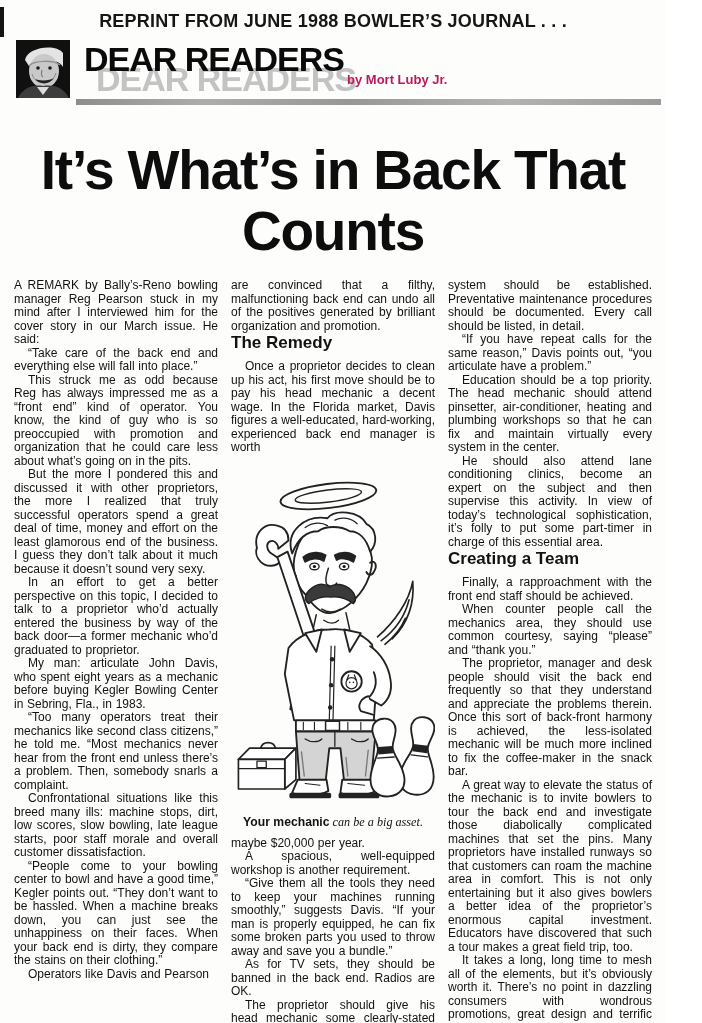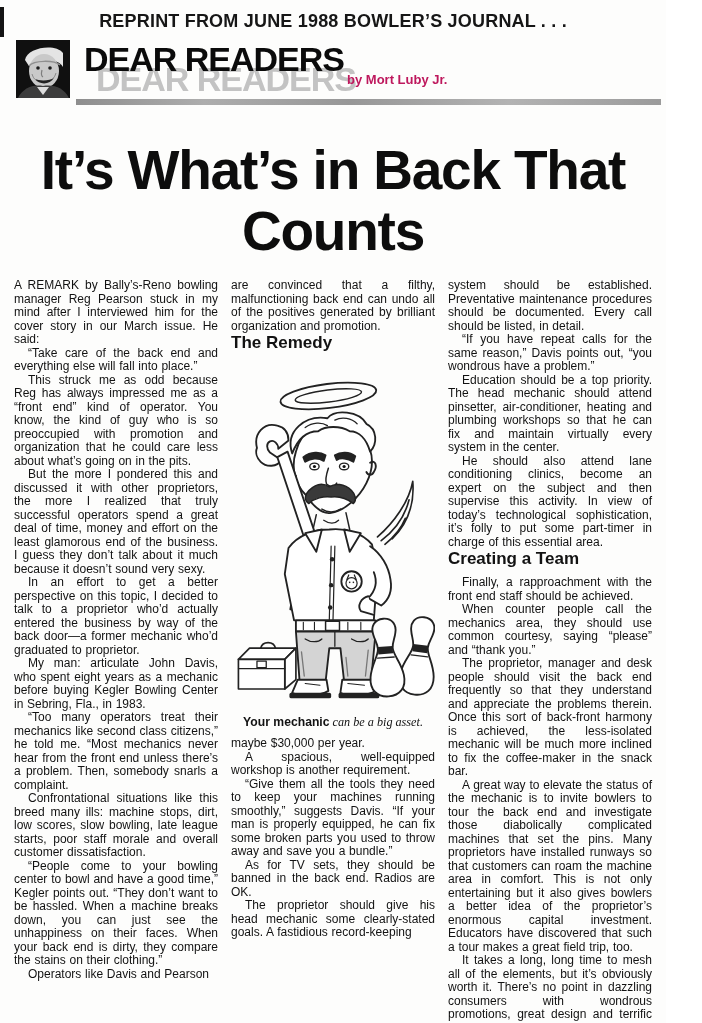--- a/index.html
+++ b/index.html
@@ -94,20 +94,21 @@
         <p class="ind">In an effort to get a better perspective on this topic, I decided to talk to a proprietor who’d actually entered the business by way of the back door—a former mechanic who’d graduated to proprietor.</p>
         <p class="ind">My man: articulate John Davis, who spent eight years as a mechanic before buying Kegler Bowling Center in Sebring, Fla., in 1983.</p>
         <p class="ind">“Too many operators treat their mechanics like second class citizens,” he told me. “Most mechanics never hear from the front end unless there’s a problem. Then, somebody snarls a complaint.</p>
         <p class="ind">Confrontational situations like this breed many ills: machine stops, dirt, low scores, slow bowling, late league starts, poor staff morale and overall customer dissatisfaction.</p>
         <p class="ind">“People come to your bowling center to bowl and have a good time,” Kegler points out. “They don’t want to be hassled. When a machine breaks down, you can just see the unhappiness on their faces. When your back end is dirty, they compare the stains on their clothing.”</p>
         <p class="ind">Operators like Davis and Pearson</p>
       </div>
       <div class="col">
         <p>are convinced that a filthy, malfunctioning back end can undo all of the positives generated by brilliant organization and promotion.</p>
         <h3>The Remedy</h3>
+        <p class="ind">Once a proprietor decides to clean up his act, his first move should be to pay his head mechanic a decent wage. In the Florida market, Davis figures a well-educated, hard-working, experienced back end manager is worth</p>
         <figure>
     <svg class="cartoon" viewBox="0 0 220 350" aria-hidden="true">
       <g stroke="#222" fill="none" stroke-width="2" stroke-linecap="round" stroke-linejoin="round">
 
         <g transform="rotate(-7 105 24)">
           <ellipse cx="105" cy="24" rx="52" ry="13"></ellipse>
           <ellipse cx="105" cy="24" rx="36" ry="6.5" stroke-width="1.6"></ellipse>
         </g>
 
         <g stroke-width="1.8">
@@ -201,29 +202,29 @@
           <g transform="translate(170,348) rotate(-4)">
             <path d="M0,-84 C10,-84 14,-76 12,-68 C11,-62 8,-58 8,-52 C8,-44 16,-36 18,-22 C20,-8 12,0 0,0 C-12,0 -20,-8 -18,-22 C-16,-36 -8,-44 -8,-52 C-8,-58 -11,-62 -12,-68 C-14,-76 -10,-84 0,-84 Z" fill="#ffffff"></path>
             <path d="M-8,-54 L8,-54 L8,-46 L-8,-46 Z" fill="#222" stroke="none"></path>
             <path d="M-9,-42 L9,-42" stroke-width="1.4"></path>
           </g>
         </g>
       </g>
     </svg>
     <figcaption><span class="capb">Your mechanic</span><span class="capi"> can be a big asset.</span></figcaption>
   </figure>
-        <p>maybe $30,000 per year.</p>
+        <p>maybe $20,000 per year.</p>
         <p class="ind">A spacious, well-equipped workshop is another requirement.</p>
         <p class="ind">“Give them all the tools they need to keep your machines running smoothly,” suggests Davis. “If your man is properly equipped, he can fix some broken parts you used to throw away and save you a bundle.”</p>
         <p class="ind">As for TV sets, they should be banned in the back end. Radios are OK.</p>
         <p class="ind">The proprietor should give his head mechanic some clearly-stated goals. A fastidious record-keeping</p>
       </div>
       <div class="col">
         <p>system should be established. Preventative maintenance procedures should be documented. Every call should be listed, in detail.</p>
-        <p class="ind">“If you have repeat calls for the same reason,” Davis points out, “you wondrous have a problem.”</p>
+        <p class="ind">“If you have repeat calls for the same reason,” Davis points out, “you articulate have a problem.”</p>
         <p class="ind">Education should be a top priority. The head mechanic should attend pinsetter, air-conditioner, heating and plumbing workshops so that he can fix and maintain virtually every system in the center.</p>
         <p class="ind">He should also attend lane conditioning clinics, become an expert on the subject and then supervise this activity. In view of today’s technological sophistication, it’s folly to put some part-timer in charge of this essential area.</p>
         <h3>Creating a Team</h3>
         <p class="ind">Finally, a rapproachment with the front end staff should be achieved.</p>
         <p class="ind">When counter people call the mechanics area, they should use common courtesy, saying “please” and “thank you.”</p>
         <p class="ind">The proprietor, manager and desk people should visit the back end frequently so that they understand and appreciate the problems therein. Once this sort of back-front harmony is achieved, the less-isolated mechanic will be much more inclined to fix the coffee-maker in the snack bar.</p>
         <p class="ind">A great way to elevate the status of the mechanic is to invite bowlers to tour the back end and investigate those diabolically complicated machines that set the pins. Many proprietors have installed runways so that customers can roam the machine area in comfort. This is not only entertaining but it also gives bowlers a better idea of the proprietor’s enormous capital investment. Educators have discovered that such a tour makes a great field trip, too.</p>
         <p class="ind">It takes a long, long time to mesh all of the elements, but it’s obviously worth it. There’s no point in dazzling consumers with wondrous promotions, great design and terrific organization if a sloppy back end operation results in dirt, stops and inconsistent scores.</p>
       </div>
     </div>

